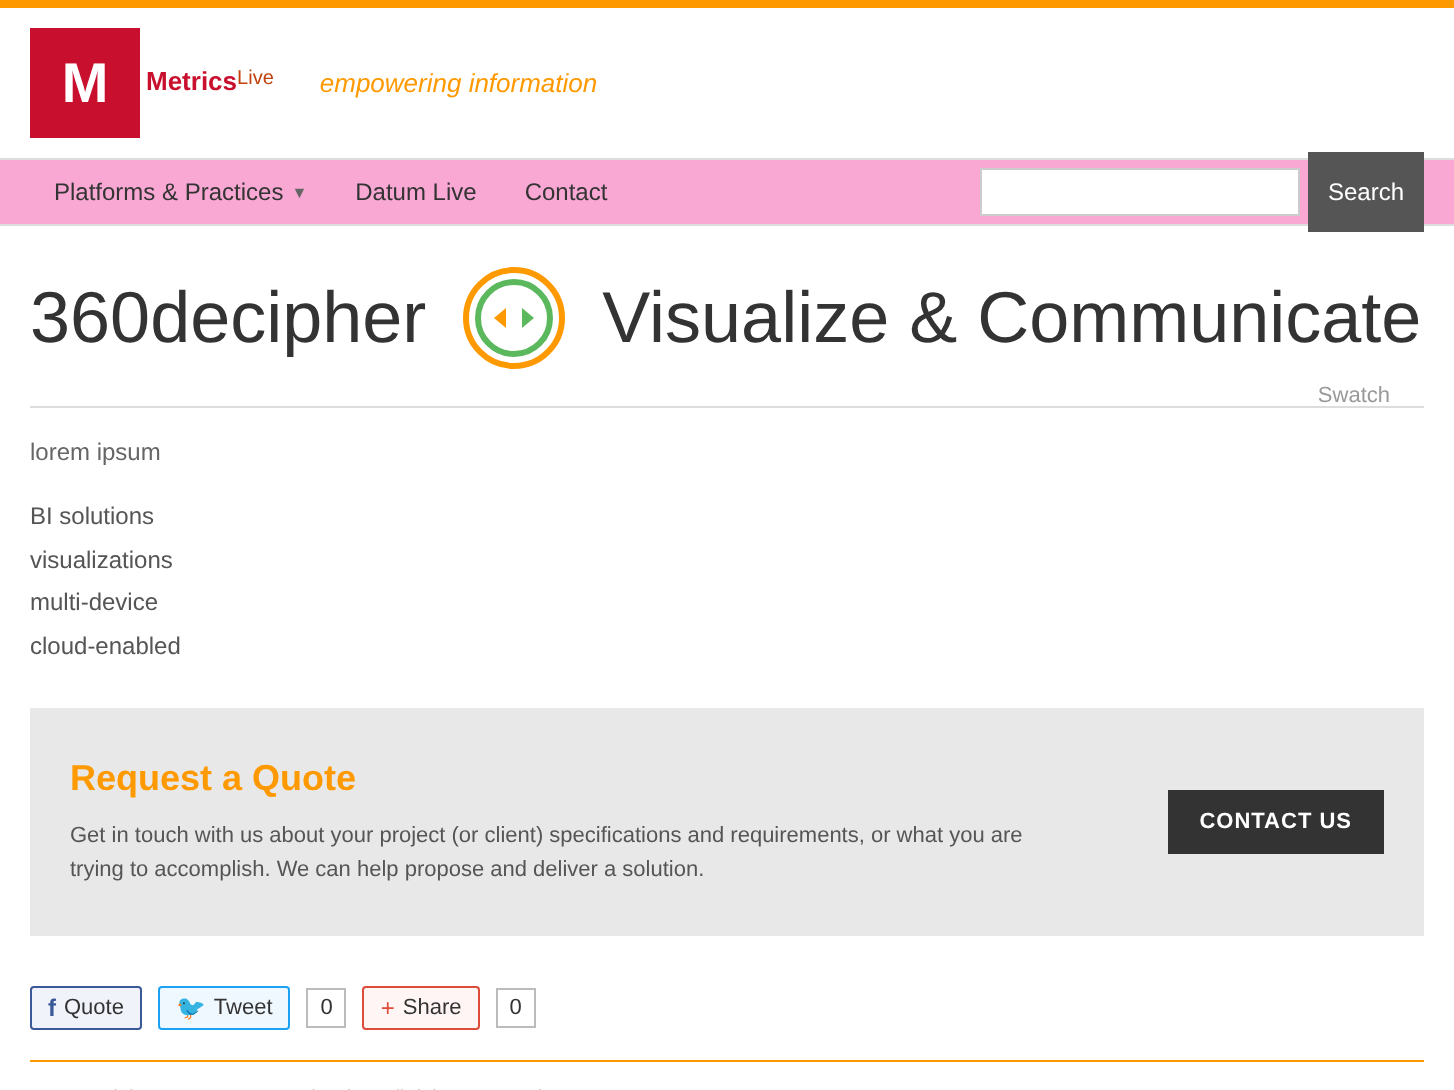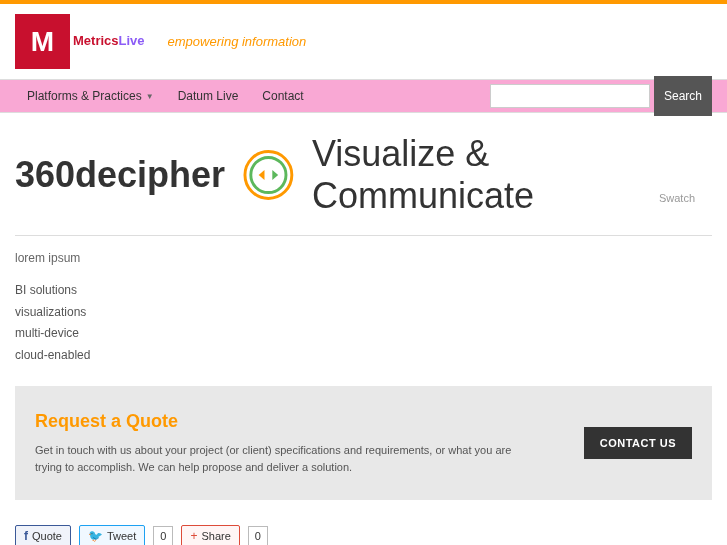--- a/index.html
+++ b/index.html
@@ -45,23 +45,23 @@
       flex-direction: row;
       margin-left: 2px;
       line-height: 1.1;
     }
     .logo-metrics {
       font-size: 13px;
       font-weight: bold;
       color: #c8102e;
     }
     .logo-live {
-      font-size: 13px;
-      font-weight: bold;
-      color: #8b5cf6;
+      font-size: 10px;
+      font-weight: normal;
+      color: #c2410c;
     }
     .tagline {
       color: #f90;
       font-size: 13px;
       font-style: italic;
       margin-left: 8px;
     }
 
     
     .nav {
@@ -133,21 +133,21 @@
 
     
     .page-title-row {
       display: flex;
       align-items: center;
       gap: 18px;
       margin-bottom: 18px;
     }
     .page-title-text {
       font-size: 36px;
-      font-weight: bold;
+      font-weight: normal;
       color: #333;
     }
     .page-title-subtitle {
       font-size: 36px;
       font-weight: normal;
       color: #333;
     }
 
     
     .divider {

